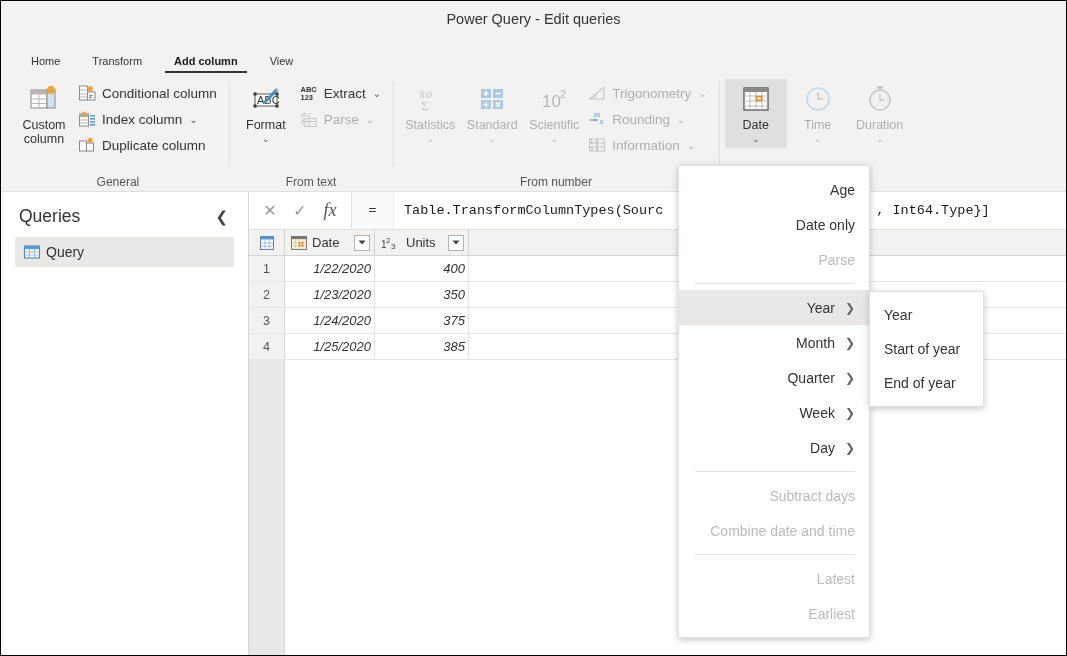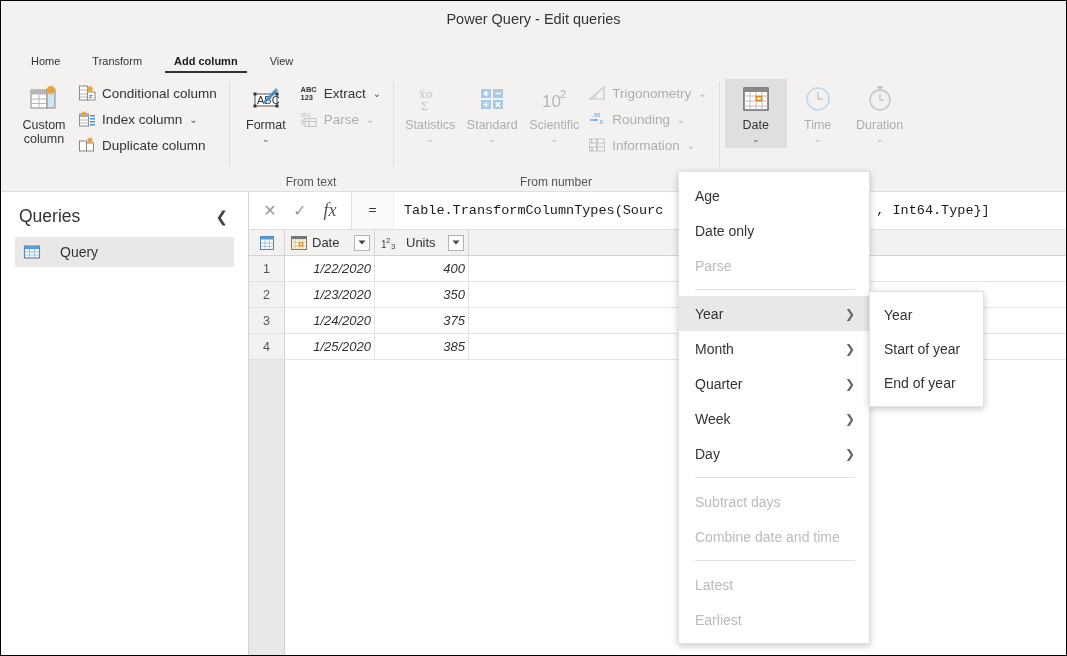--- a/index.html
+++ b/index.html
@@ -198,21 +198,21 @@
   .collapse-btn {
     font-size: 15px;
     color: #444444;
     cursor: pointer;
     padding: 0 4px;
     line-height: 1;
   }
   .query-item {
     display: flex;
     align-items: center;
-    gap: 19px;
+    gap: 5px;
     margin: 0 14px;
     padding: 6px 8px;
     background: #e9e8e7;
     cursor: pointer;
   }
   .query-item-label {
     font-size: 14px;
     color: #333333;
   }
 
@@ -396,22 +396,23 @@
   .menu {
     position: absolute;
     background: #ffffff;
     border: 1px solid #e3e1df;
     box-shadow: 0 2px 7px rgba(0,0,0,0.22);
     padding: 6px 0;
     z-index: 50;
   }
   #date-menu {
     left: 677px;
-    top: 170px;
+    top: 164px;
     width: 192px;
+    text-align: right;
   }
   #year-submenu {
     left: 868px;
     top: 290px;
     width: 115px;
   }
   .menu-item {
     display: flex;
     align-items: center;
     height: 35px;
@@ -508,20 +509,21 @@
           <div class="smallbtn">
             <svg class="icon-sm" viewBox="0 0 18 18">
               <rect x="1.5" y="5" width="7" height="10" fill="#ffffff" stroke="#8a8886" stroke-width="1"></rect>
               <rect x="8.5" y="7" width="7" height="8" fill="#ffffff" stroke="#8a8886" stroke-width="1"></rect>
               <path d="M12 0.8 L12.7 2.6 L14.5 1.6 L13.6 3.4 L15.6 3.2 L14 4.4 L15.6 5.6 L13.6 5.4 L14.5 7.2 L12.7 6.2 L12 8 L11.3 6.2 L9.5 7.2 L10.4 5.4 L8.4 5.6 L10 4.4 L8.4 3.2 L10.4 3.4 L9.5 1.6 L11.3 2.6 Z" fill="#e8a33d"></path>
             </svg>
             <span class="smallbtn-label">Duplicate column</span>
           </div>
         </div>
       </div>
+      <div class="rgroup-label">General</div>
     </div>
 
     <div class="rgroup">
       <div class="rgroup-body">
         <div class="bigbtn">
           <svg class="icon-lg" viewBox="0 0 32 32">
             <rect x="5" y="11" width="22" height="12" fill="#ffffff" stroke="#555" stroke-width="1"></rect>
             <text x="7" y="21" font-size="11" font-family="sans-serif" fill="#333">ABC</text>
             <g fill="#333">
               <rect x="3.5" y="9.5" width="3" height="3"></rect>

